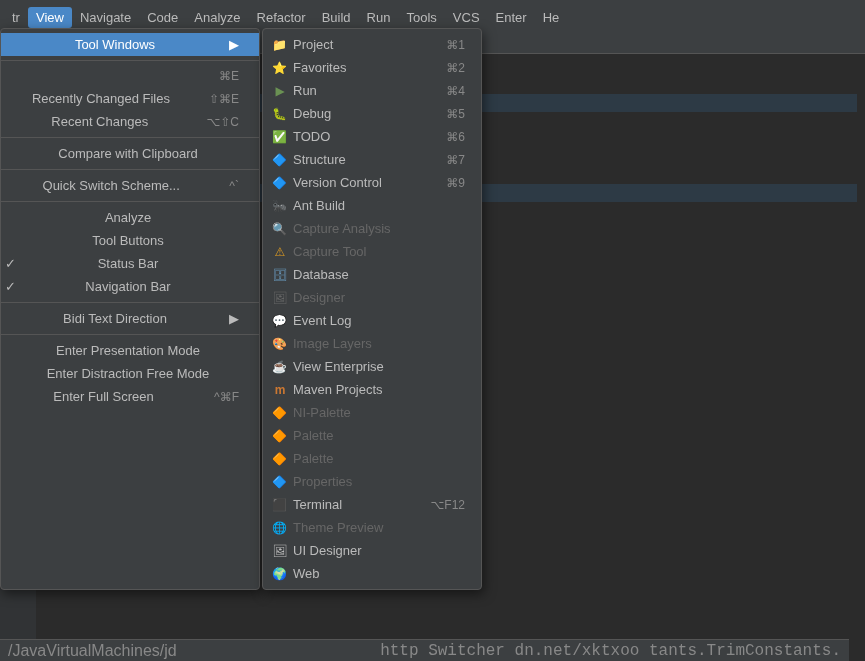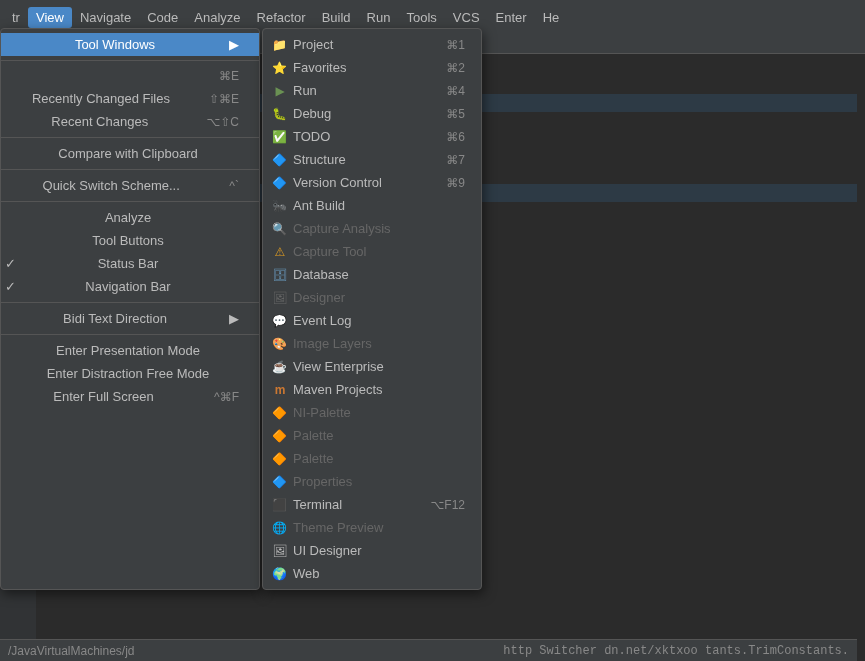--- a/index.html
+++ b/index.html
@@ -89,25 +89,25 @@
     }
     .code-line { white-space: nowrap; }
     .kw { color: #cc7832; }
     .highlight-line { background: #2d3a45; }
 
     
     .status-bar {
       position: absolute;
       bottom: 0;
       left: 0;
-      right: 8px;
+      right: 16px;
       height: 22px;
       background: #3c3f41;
       color: #888;
-      font-size: 12px;
+      font-size: 16px;
       display: flex;
       align-items: center;
       padding: 0 8px;
       border-top: 1px solid #555;
     }
 
     
     .dropdown-container {
       position: absolute;
       top: 28px;

